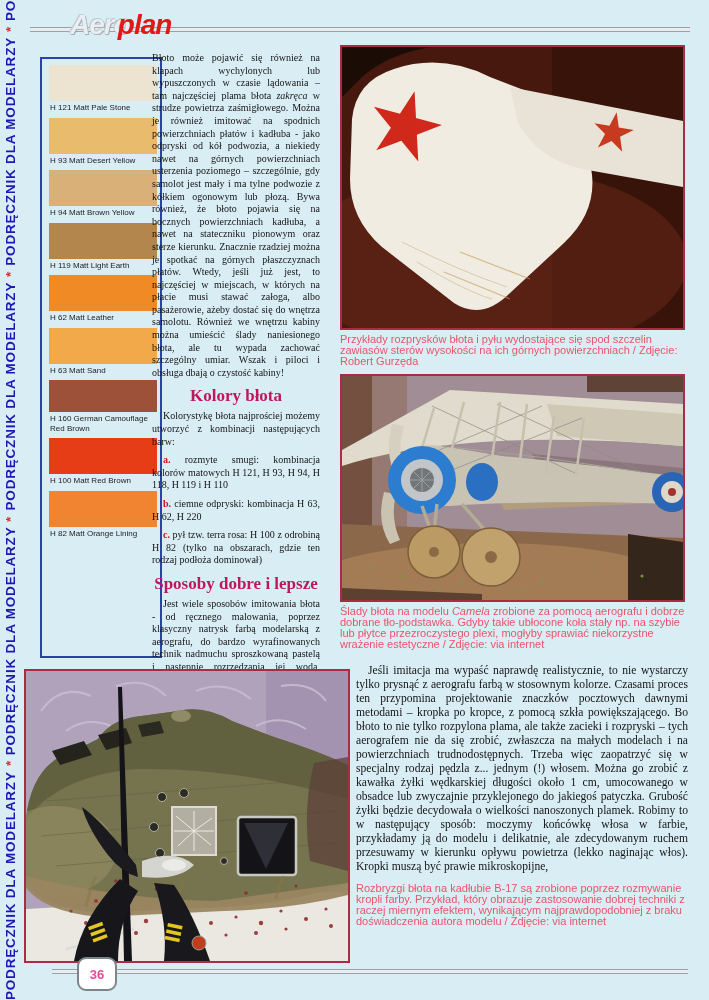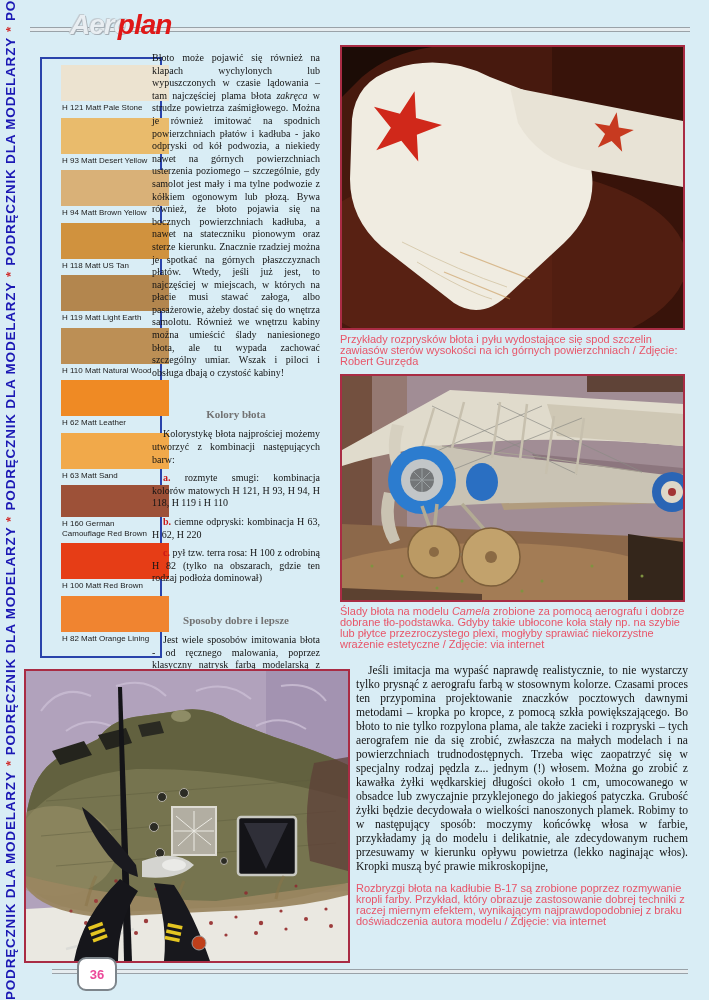--- a/index.html
+++ b/index.html
@@ -37,39 +37,39 @@
   .logo-aero{
     color:#e9eef2;
     text-shadow:0 0 1px #8d979e, 1px 1px 0 #aab3ba, -1px -1px 0 #c9d2d8;
     letter-spacing:-1px;
   }
   .logo-plan{color:#e01818;margin-left:-12px;letter-spacing:-1px;}
   
   .palette{
     position:absolute;left:40px;top:57px;width:122px;height:601px;
     border:2px solid #2a43ab;box-sizing:border-box;
-    padding:6px 7px 4px 19px;
+    padding:6px 7px 4px 7px;
   }
   .swatch-item{margin-bottom:4px;}
   .swatch{width:108px;height:36px;}
   .swatch-label{
     font-family:"Liberation Sans",sans-serif;font-size:8px;line-height:9.5px;
     color:#222;padding:2px 0 1px 1px;
   }
   
   .col-mid{
     position:absolute;left:152px;top:52px;width:168px;
     font-size:10px;line-height:12.6px;color:#141414;
     text-align:justify;hyphens:auto;-webkit-hyphens:auto;
   }
   .col-mid p{margin:0 0 2px 0;text-indent:11px;}
   .col-mid p.noindent{text-indent:0;}
   .red-head{
-    color:#737373;font-weight:bold;font-size:11px;line-height:16px;
-    text-align:center;margin:27px 0 6px 0;
+    color:#be185d;font-weight:bold;font-size:17px;line-height:16px;
+    text-align:center;margin:9px 0 6px 0;
   }
   .red-marker{color:#c91818;font-weight:bold;}
   .spaced{margin-top:6px !important;}
   
   .photo{
     border:2px solid #a92c44;box-sizing:border-box;background:#000;
   }
   .photo svg{display:block;}
   .photo-col{position:absolute;left:340px;top:45px;width:345px;}
   .photo1{width:345px;height:285px;}
@@ -115,30 +115,22 @@
     </div>
   <div class="swatch-item">
       <div class="swatch" style="background-color: rgb(233, 187, 108);"></div>
       <div class="swatch-label">H 93 Matt Desert Yellow</div>
     </div>
   <div class="swatch-item">
       <div class="swatch" style="background-color: rgb(217, 177, 120);"></div>
       <div class="swatch-label">H 94 Matt Brown Yellow</div>
     </div>
   <div class="swatch-item">
-      <div class="swatch" style="background-color: rgb(208, 146, 62);"></div>
-      <div class="swatch-label">H 118 Matt US Tan</div>
-    </div>
-  <div class="swatch-item">
       <div class="swatch" style="background-color: rgb(179, 134, 78);"></div>
       <div class="swatch-label">H 119 Matt Light Earth</div>
-    </div>
-  <div class="swatch-item">
-      <div class="swatch" style="background-color: rgb(188, 143, 85);"></div>
-      <div class="swatch-label">H 110 Matt Natural Wood</div>
     </div>
   <div class="swatch-item">
       <div class="swatch" style="background-color: rgb(239, 138, 36);"></div>
       <div class="swatch-label">H 62 Matt Leather</div>
     </div>
   <div class="swatch-item">
       <div class="swatch" style="background-color: rgb(241, 169, 74);"></div>
       <div class="swatch-label">H 63 Matt Sand</div>
     </div>
   <div class="swatch-item">

